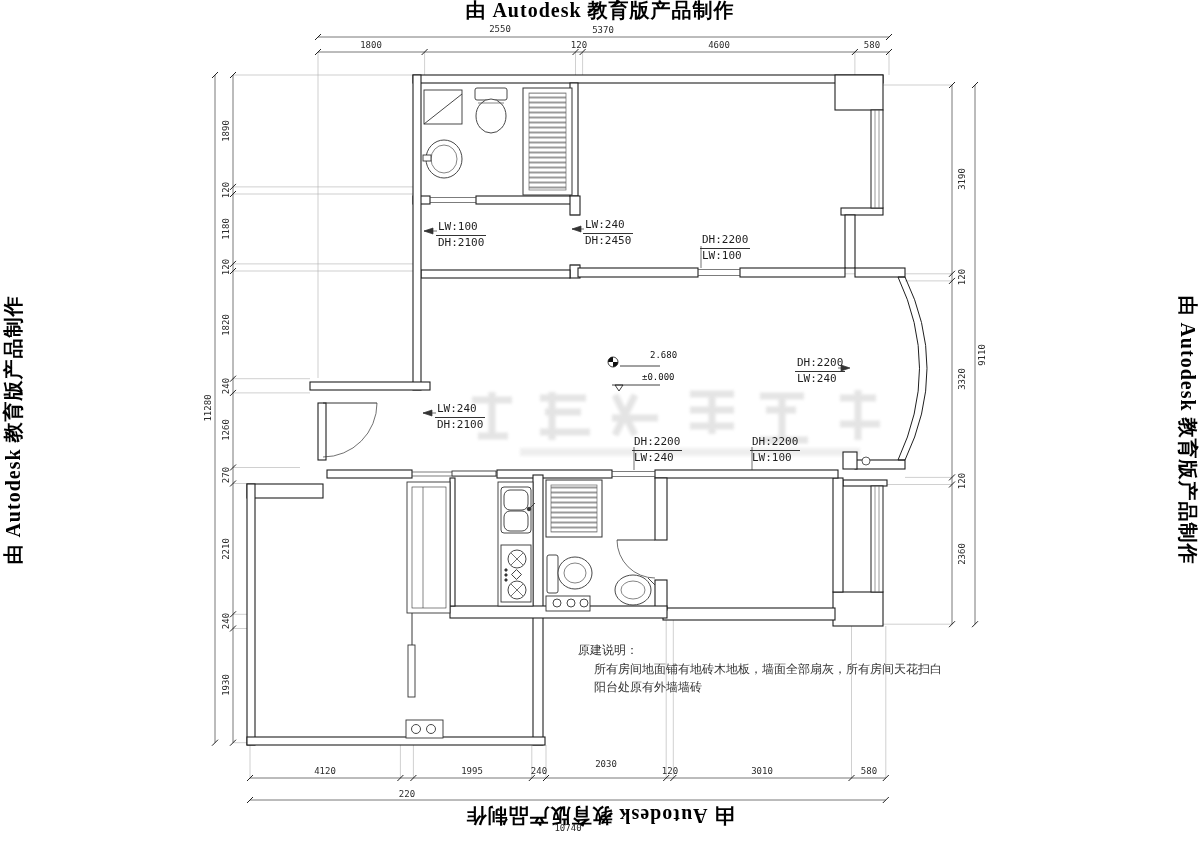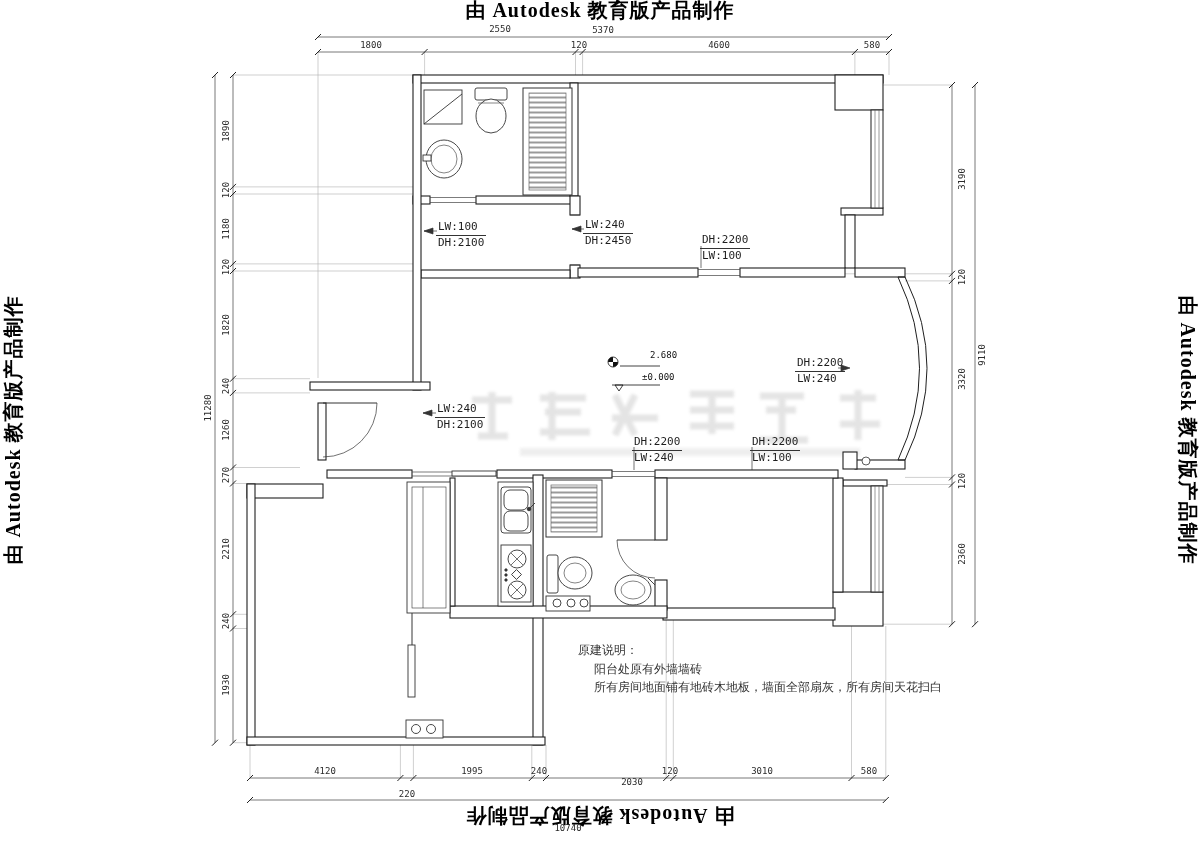--- a/index.html
+++ b/index.html
@@ -291,21 +291,21 @@
 <div class="dimv" style="left:962px;top:277px;">120</div>
 <div class="dimv" style="left:962px;top:379px;">3320</div>
 <div class="dimv" style="left:962px;top:481px;">120</div>
 <div class="dimv" style="left:962px;top:554px;">2360</div>
 
 <div class="dim" style="left:568px;top:828px;">10740</div>
 <div class="dim" style="left:325px;top:771px;">4120</div>
 <div class="dim" style="left:407px;top:771px;margin-top:23px;">220</div>
 <div class="dim" style="left:472px;top:771px;">1995</div>
 <div class="dim" style="left:539px;top:771px;">240</div>
-<div class="dim" style="left:606px;top:782px;margin-left:26px;">2030</div>
+<div class="dim" style="left:606px;top:764px;">2030</div>
 <div class="dim" style="left:670px;top:771px;">120</div>
 <div class="dim" style="left:762px;top:771px;">3010</div>
 <div class="dim" style="left:869px;top:771px;">580</div>
 
 <div class="op" style="left:436px;top:220px;">
   <span class="l1">LW:100</span>
   <span class="l2">DH:2100</span>
 </div>
 <div class="op" style="left:583px;top:218px;">
   <span class="l1">LW:240</span>
@@ -330,15 +330,15 @@
 <div class="op" style="left:750px;top:435px;">
   <span class="l1">DH:2200</span>
   <span class="l2">LW:100</span>
 </div>
 
 <div class="lvl" style="left:622px;top:350px;">2.680</div>
 <div class="lvl" style="left:614px;top:372px;">±0.000</div>
 
 <div class="notes">
   <div>原建说明：</div>
+  <div class="nl">所有房间地面铺有地砖木地板，墙面全部扇灰，所有房间天花扫白</div>
   <div class="nl">阳台处原有外墙墙砖</div>
-  <div class="nl">所有房间地面铺有地砖木地板，墙面全部扇灰，所有房间天花扫白</div>
 </div>
 
 </body></html>

